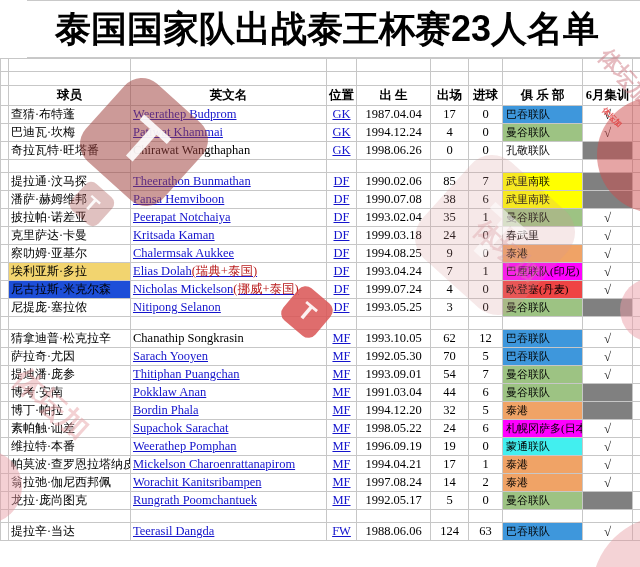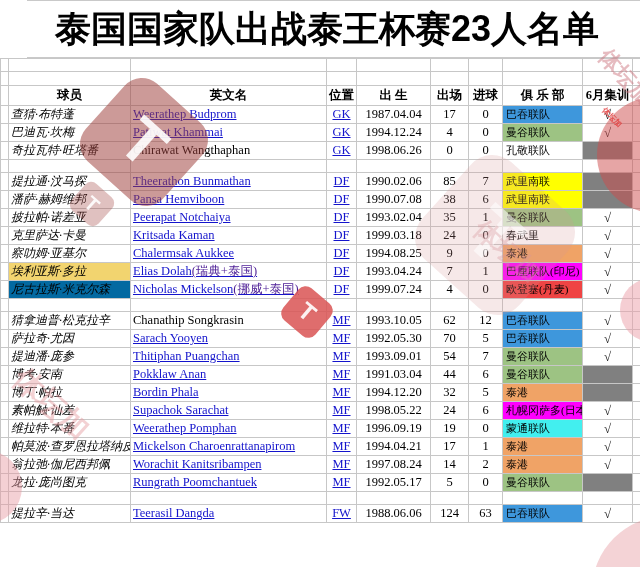--- a/index.html
+++ b/index.html
@@ -12,27 +12,27 @@
          border-top:1px solid #c9c9c9;border-bottom:1px solid #c9c9c9;margin-left:27px;}
   
   table{border-collapse:collapse;table-layout:fixed;width:640px;}
   td{border:1px solid #c7c7c7;padding:0 2px;overflow:hidden;white-space:nowrap;
      font-size:12.5px;vertical-align:middle;}
   tr.e1{height:13px;} tr.e2{height:14px;}
   tr.h{height:20px;} tr.r{height:18px;} tr.sp{height:13px;}
   tr.h td{font-weight:bold;text-align:center;font-size:12.5px;padding:0;margin-top:36px;}
   td.gut{padding:0;}
   td.zh{font-size:12px;}
-  td.name{font-style:italic;}
+  td.name{}
   td.club{font-size:11px;padding-left:3px;}
   td.pos,td.num,td.camp{text-align:center;}
   td.camp{font-size:13px;color:#222;}
   td.camp.gray{background:#808080;}
   a{color:#1414cc;text-decoration:underline;cursor:pointer;}
-  .red{color:#4c1d95;}
+  .red{color:#b91c1c;}
   
   #wm{position:absolute;left:0;top:0;width:640px;height:567px;pointer-events:none;}
   .wm{position:absolute;}
   .wmsq{border-radius:22%;display:flex;align-items:center;justify-content:center;
         font-family:"Liberation Sans",sans-serif;font-weight:bold;color:rgba(255,255,255,0.9);}
   .wmcirc{border-radius:50%;}
   .wmtext{font-family:"Liberation Sans",sans-serif;font-weight:bold;white-space:nowrap;}
   .lg1{left:92px;top:90px;width:104px;height:104px;background:rgba(158,62,58,0.52);
        transform:rotate(42deg);font-size:62px;}
   .lg1b{left:74px;top:186px;width:36px;height:36px;background:rgba(158,62,58,0.32);
@@ -224,28 +224,40 @@
           <td class="pos"><a>DF</a></td>
           <td class="num">1993.04.24</td>
           <td class="num">7</td>
           <td class="num">1</td>
           <td class="zh club" style="background: rgb(255, 0, 255);">巴厘联队(印尼)</td>
           <td class="camp">√</td>
           <td class="gut"></td>
         </tr>
         <tr class="r">
           <td class="gut"></td>
-          <td class="zh name" style="background: #0369a1;">尼古拉斯·米克尔森</td>
+          <td class="zh name" style="background: #1d4ed8;">尼古拉斯·米克尔森</td>
           <td class="en"><a>Nicholas Mickelson<span class="red">(挪威+泰国)</span></a></td>
           <td class="pos"><a>DF</a></td>
           <td class="num">1999.07.24</td>
           <td class="num">4</td>
           <td class="num">0</td>
           <td class="zh club" style="background: #ef4444;">欧登塞(丹麦)</td>
           <td class="camp">√</td>
+          <td class="gut"></td>
+        </tr>
+        <tr class="r">
+          <td class="gut"></td>
+          <td class="zh name">尼提庞·塞拉侬</td>
+          <td class="en"><a>Nitipong Selanon</a></td>
+          <td class="pos"><a>DF</a></td>
+          <td class="num">1993.05.25</td>
+          <td class="num">3</td>
+          <td class="num">0</td>
+          <td class="zh club" style="background: rgb(157, 195, 131);">曼谷联队</td>
+          <td class="camp gray"></td>
           <td class="gut"></td>
         </tr>
         <tr class="sp">
           <td class="gut"></td>
           <td></td>
           <td></td>
           <td></td>
           <td></td>
           <td></td>
           <td></td>

